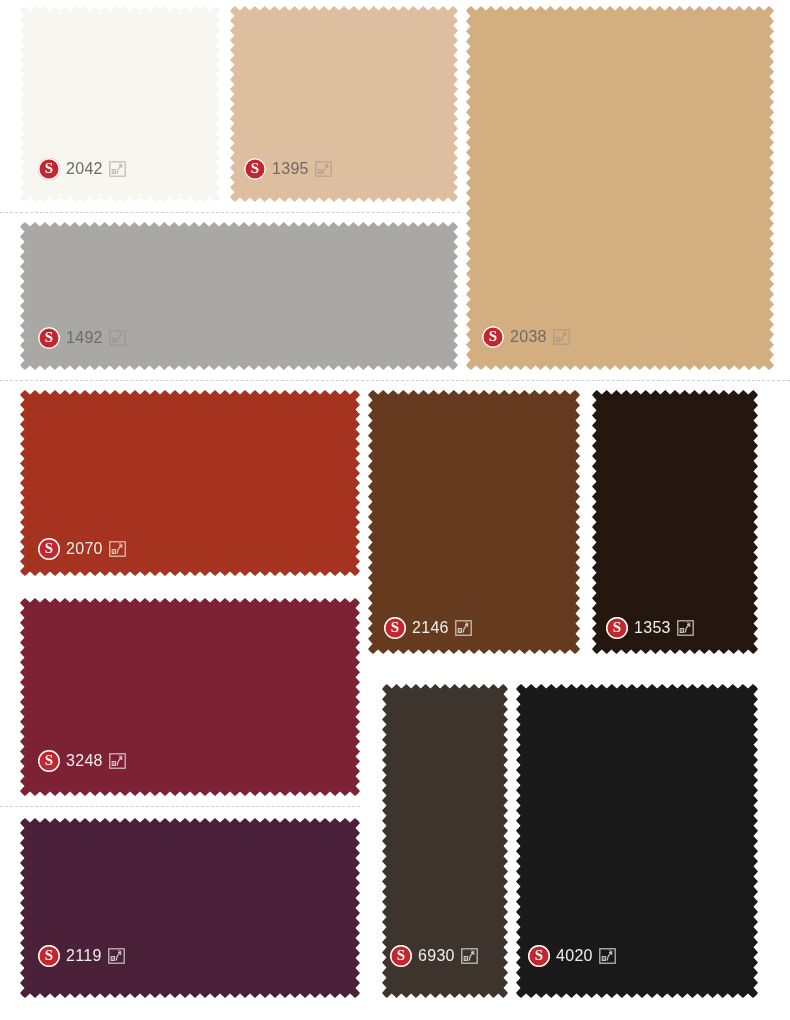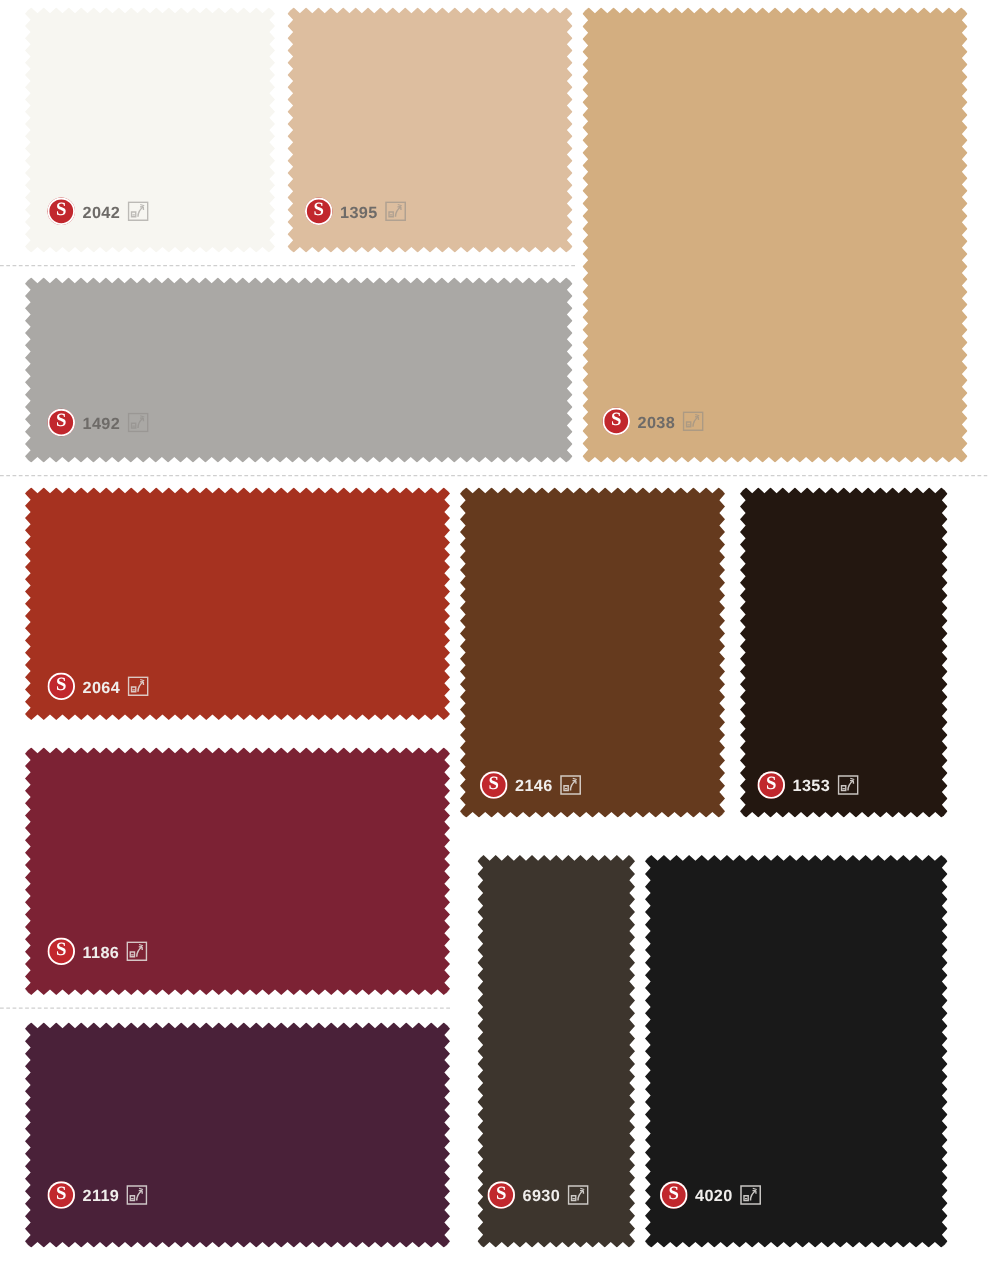--- a/index.html
+++ b/index.html
@@ -72,22 +72,22 @@
     font-weight: 700;
     font-size: 15px;
     line-height: 1;
     color: #ffffff;
     margin-top: -1px;
     letter-spacing: 0;
   }
 
   .code-text {
     font-family: "Liberation Sans", sans-serif;
-    font-size: 13px;
-    font-weight: 700;
+    font-size: 16px;
+    font-weight: 400;
     letter-spacing: 0.3px;
   }
 
   .care-icon {
     width: 17px;
     height: 16px;
     flex: 0 0 17px;
     display: block;
     opacity: 0.75;
   }
@@ -247,21 +247,21 @@
           <path d="M8.4 12.4 C8.4 9.2 9.9 6.4 12.6 4.4" fill="none" stroke="#8d8a87" stroke-width="1.2"></path>
           <path d="M12.6 4.4 l-2.6 0.1 M12.6 4.4 l0.2 2.6" stroke="#8d8a87" stroke-width="1.1" fill="none"></path>
           <path d="M10.2 2.6 l3.2 1.0" stroke="#8d8a87" stroke-width="1.0"></path>
         </svg>
       </span>
     </div>
     <div class="label on-dark" style="left: 38px; top: 538px;">
       <div class="brand-logo">
         <span class="s-glyph">S</span>
       </div>
-      <span class="code-text">2064</span>
+      <span class="code-text">2070</span>
       <span style="display: inline-flex;">
         <svg class="care-icon" viewBox="0 0 17 16" xmlns="http://www.w3.org/2000/svg">
           <rect x="0.8" y="0.8" width="15.4" height="14.4" fill="none" stroke="#e6e3e0" stroke-width="1.2"></rect>
           <path d="M3.2 12.4 L3.2 8.6 L6.6 8.6 L6.6 12.4 Z" fill="none" stroke="#e6e3e0" stroke-width="1.1"></path>
           <path d="M3.9 10.9 h2" stroke="#e6e3e0" stroke-width="0.9"></path>
           <path d="M8.4 12.4 C8.4 9.2 9.9 6.4 12.6 4.4" fill="none" stroke="#e6e3e0" stroke-width="1.2"></path>
           <path d="M12.6 4.4 l-2.6 0.1 M12.6 4.4 l0.2 2.6" stroke="#e6e3e0" stroke-width="1.1" fill="none"></path>
           <path d="M10.2 2.6 l3.2 1.0" stroke="#e6e3e0" stroke-width="1.0"></path>
         </svg>
       </span>
@@ -295,21 +295,21 @@
           <path d="M8.4 12.4 C8.4 9.2 9.9 6.4 12.6 4.4" fill="none" stroke="#e6e3e0" stroke-width="1.2"></path>
           <path d="M12.6 4.4 l-2.6 0.1 M12.6 4.4 l0.2 2.6" stroke="#e6e3e0" stroke-width="1.1" fill="none"></path>
           <path d="M10.2 2.6 l3.2 1.0" stroke="#e6e3e0" stroke-width="1.0"></path>
         </svg>
       </span>
     </div>
     <div class="label on-dark" style="left: 38px; top: 750px;">
       <div class="brand-logo">
         <span class="s-glyph">S</span>
       </div>
-      <span class="code-text">1186</span>
+      <span class="code-text">3248</span>
       <span style="display: inline-flex;">
         <svg class="care-icon" viewBox="0 0 17 16" xmlns="http://www.w3.org/2000/svg">
           <rect x="0.8" y="0.8" width="15.4" height="14.4" fill="none" stroke="#e6e3e0" stroke-width="1.2"></rect>
           <path d="M3.2 12.4 L3.2 8.6 L6.6 8.6 L6.6 12.4 Z" fill="none" stroke="#e6e3e0" stroke-width="1.1"></path>
           <path d="M3.9 10.9 h2" stroke="#e6e3e0" stroke-width="0.9"></path>
           <path d="M8.4 12.4 C8.4 9.2 9.9 6.4 12.6 4.4" fill="none" stroke="#e6e3e0" stroke-width="1.2"></path>
           <path d="M12.6 4.4 l-2.6 0.1 M12.6 4.4 l0.2 2.6" stroke="#e6e3e0" stroke-width="1.1" fill="none"></path>
           <path d="M10.2 2.6 l3.2 1.0" stroke="#e6e3e0" stroke-width="1.0"></path>
         </svg>
       </span>

